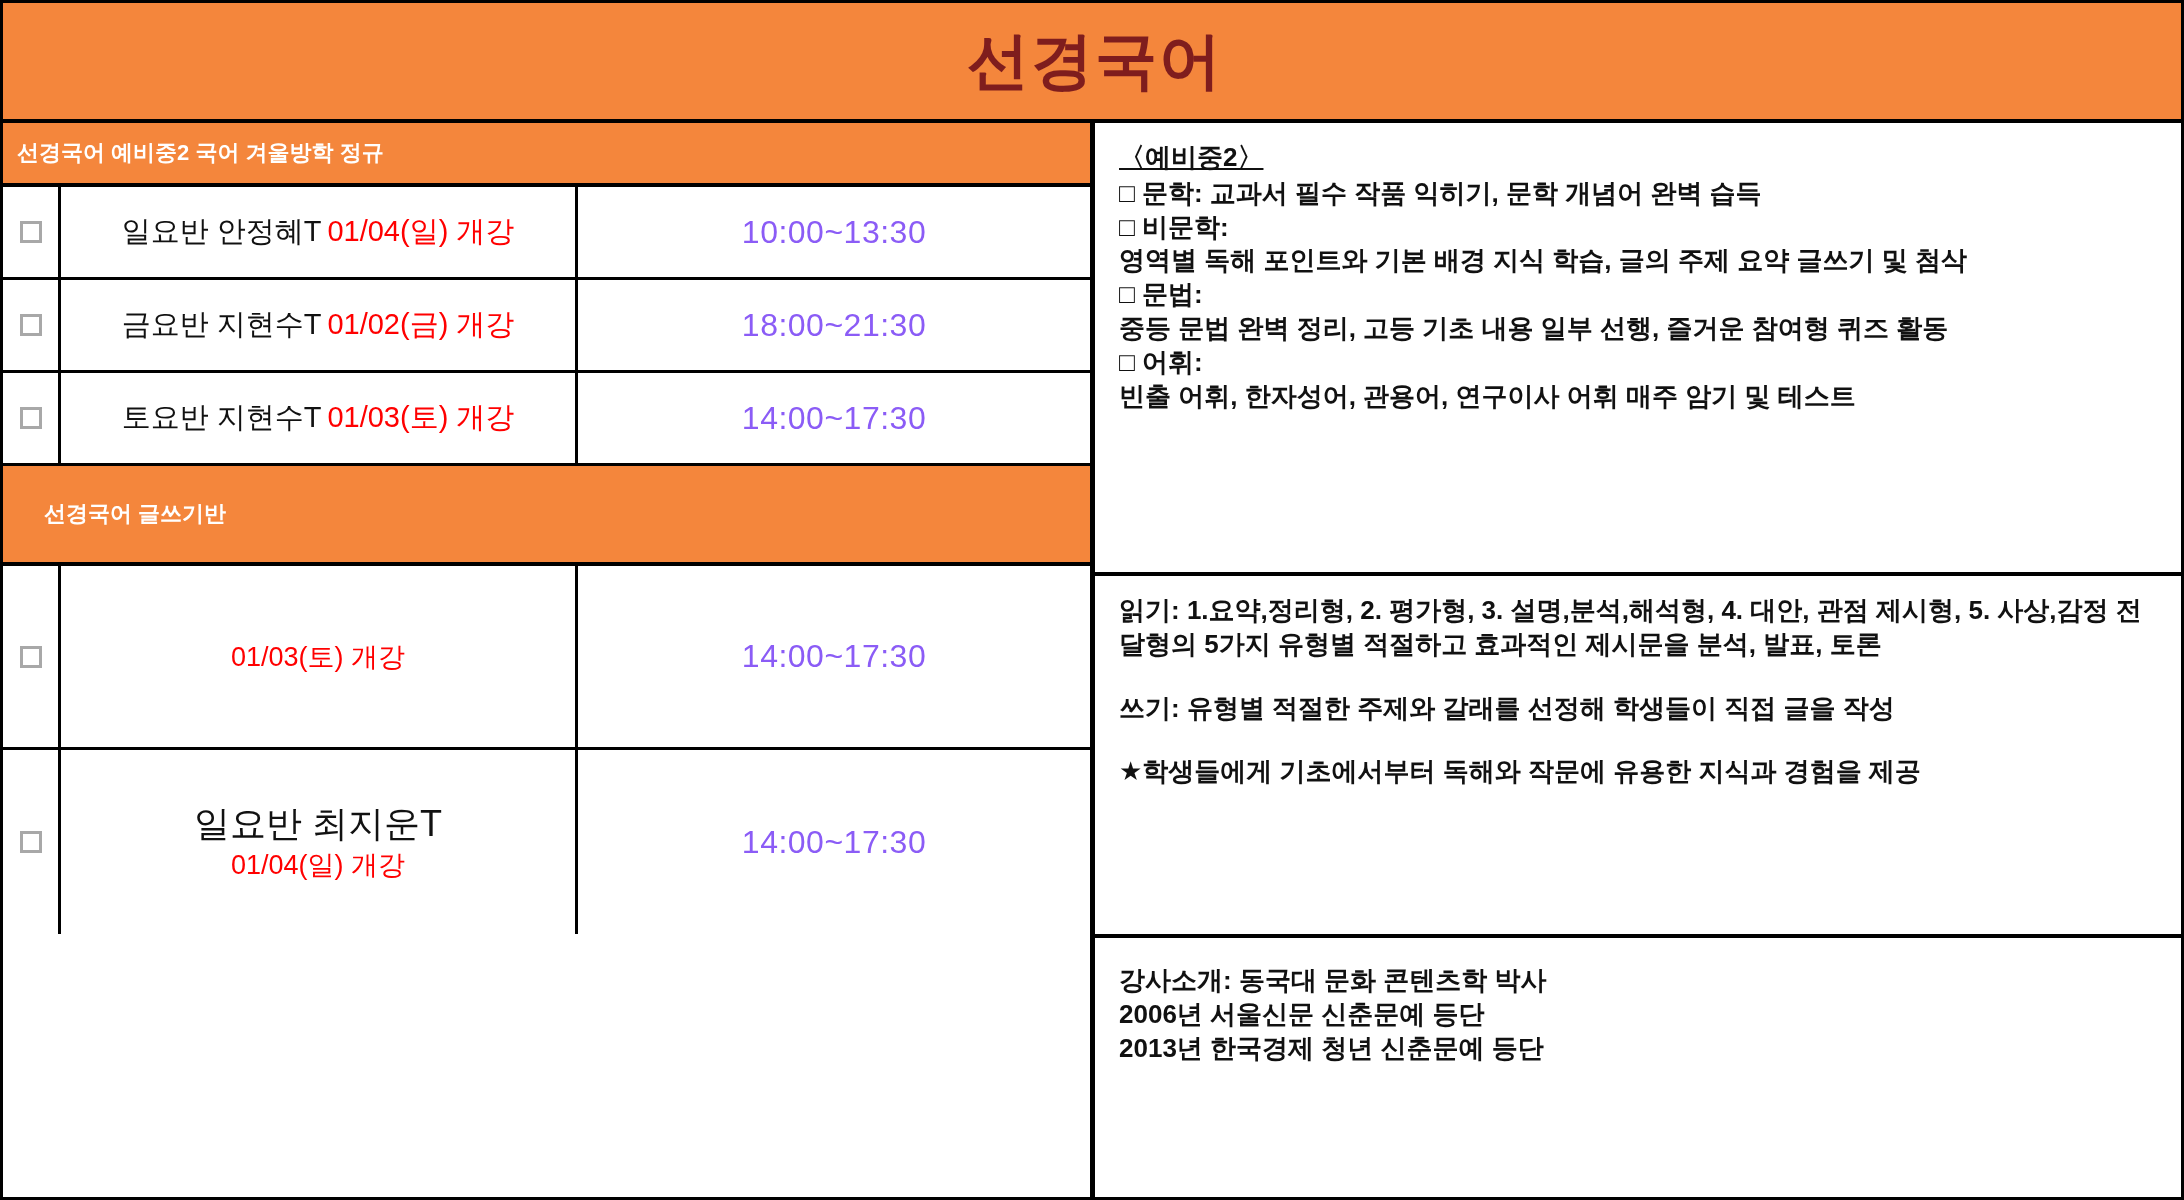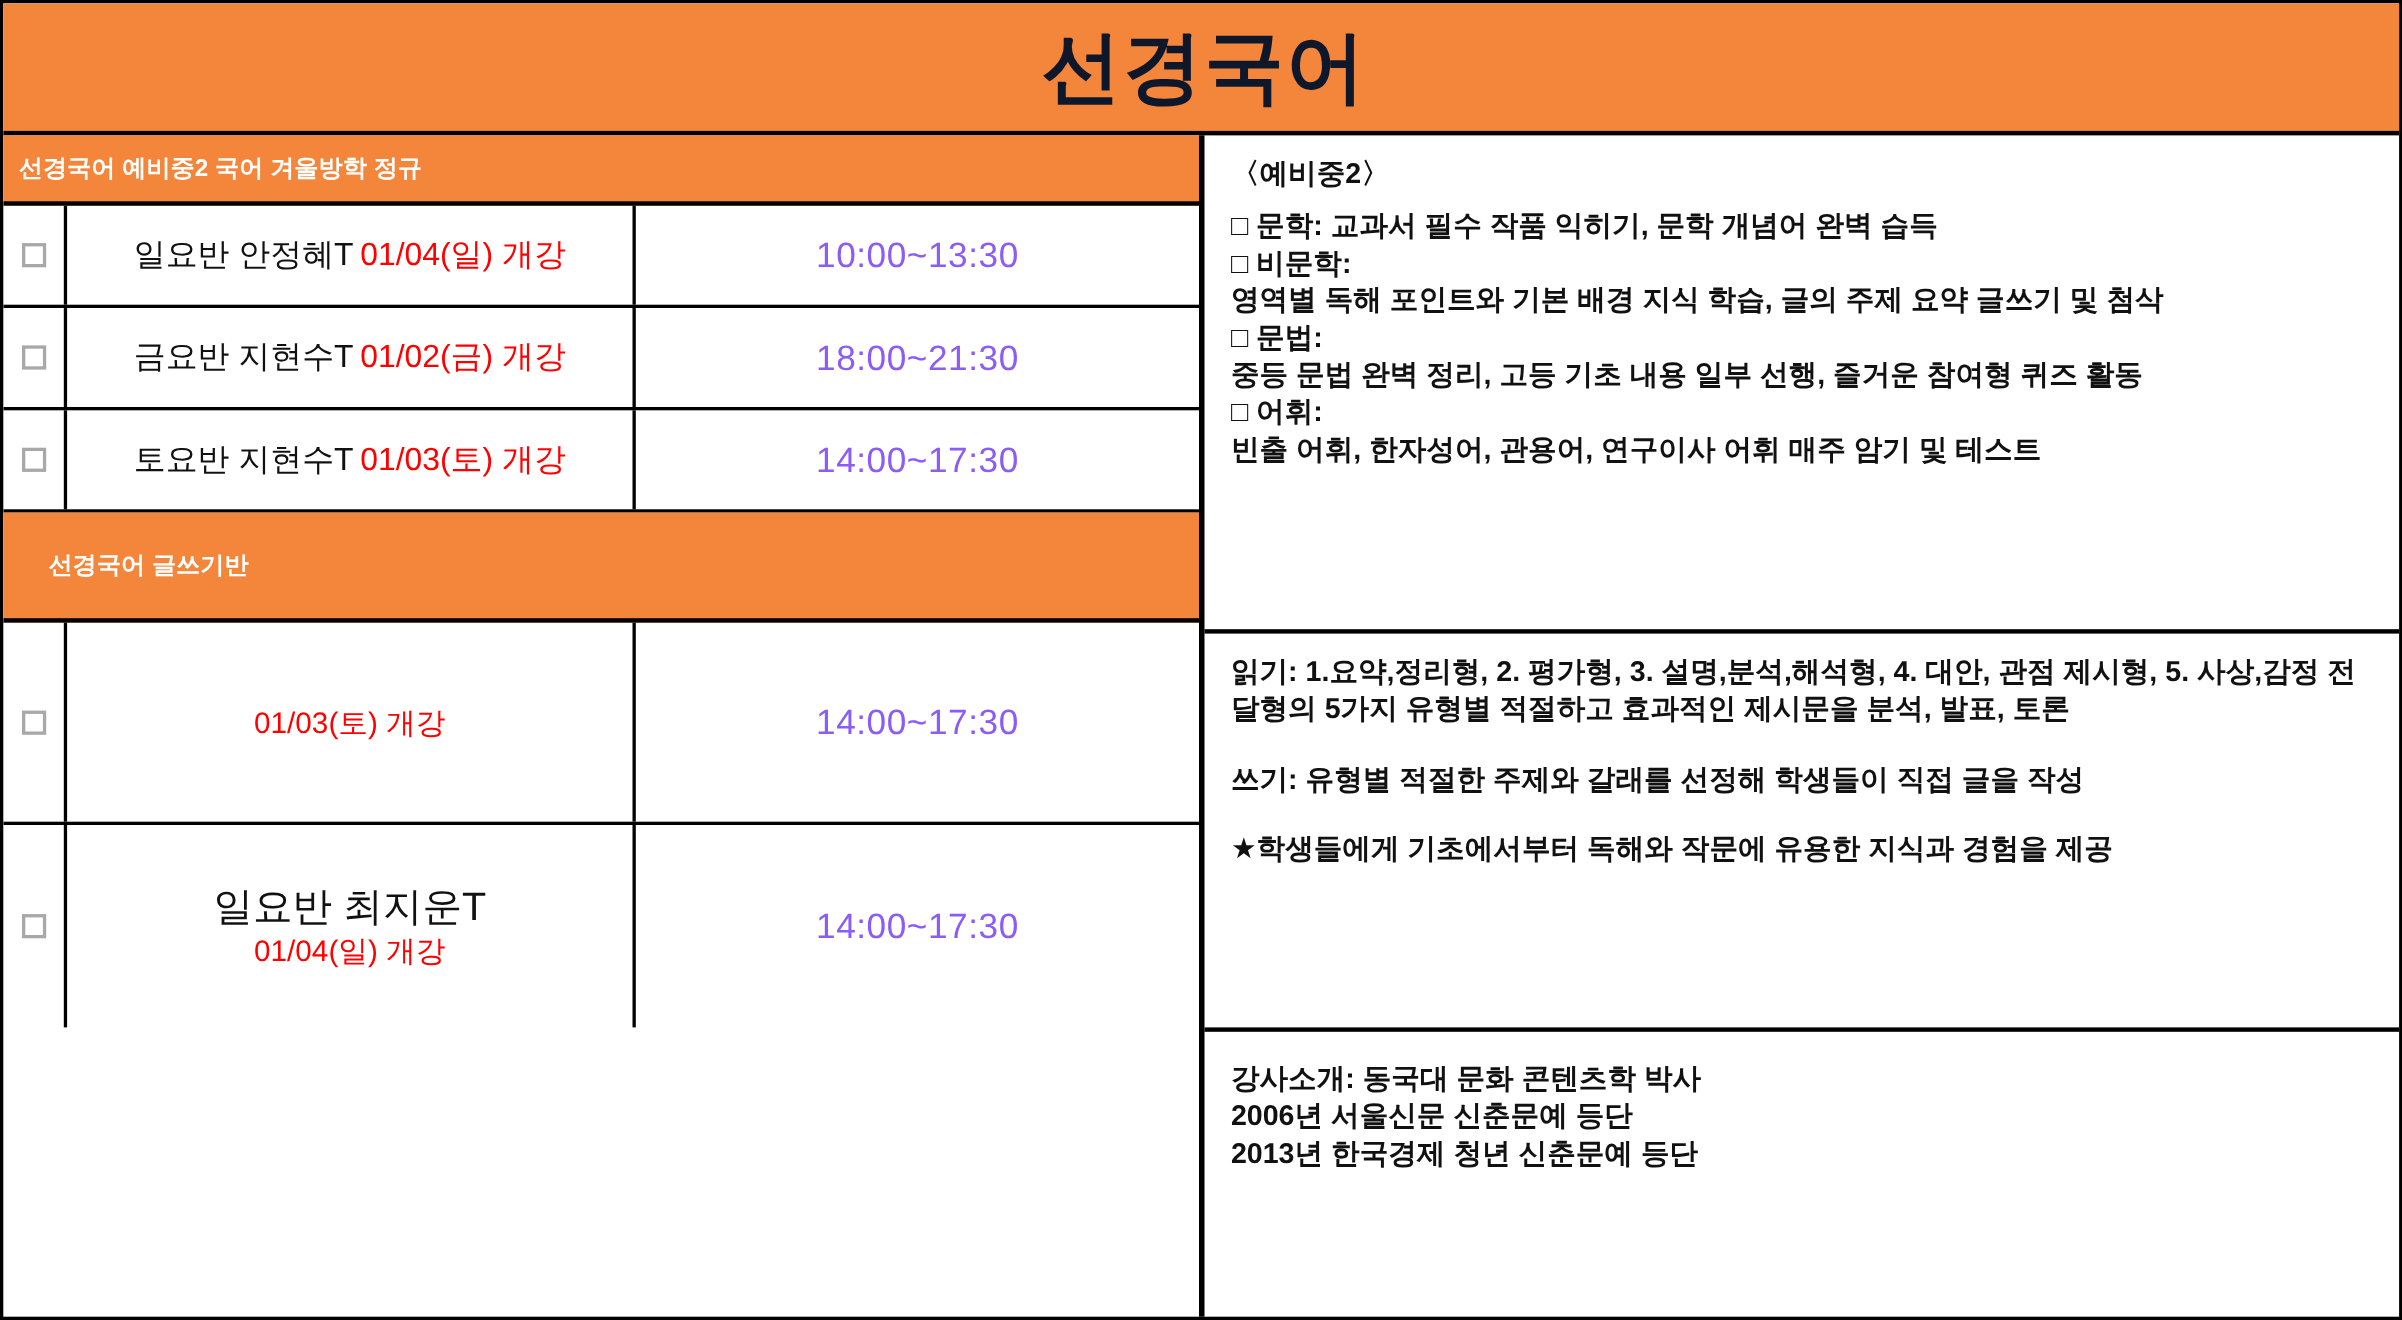--- a/index.html
+++ b/index.html
@@ -29,22 +29,22 @@
     width: 2184px;
     height: 120px;
     background: #F4863C;
     box-sizing: border-box;
     border-bottom: 4px solid #000000;
     display: flex;
     align-items: center;
     justify-content: center;
   }
   .title-banner .title-text {
-    color: #0f172a;
-    font-size: 72px;
+    color: #7f1d1d;
+    font-size: 62px;
     font-weight: bold;
     letter-spacing: 2px;
     line-height: 1;
   }
 
   
   .body-area {
     position: absolute;
     left: 0;
     top: 120px;
@@ -165,21 +165,21 @@
     font-weight: bold;
     line-height: 1.30;
     overflow: hidden;
   }
   .desc-block.b1 { height: 453px; border-bottom: 4px solid #000000; }
   .desc-block.b2 { height: 362px; border-bottom: 4px solid #000000; }
   .desc-block.b3 { height: 262px; padding-top: 26px; }
 
   .desc-line { display: block; white-space: pre-wrap; }
   .desc-line.spacer { height: 30px; }
-  .desc-line.head { margin-bottom: 14px; }
+  .desc-line.head { margin-bottom: 2px; text-decoration: underline; }
 </style>
 </head>
 <body>
 
 <div id="page">
 
   <div class="title-banner">
     <span class="title-text">선경국어</span>
   </div>
 

